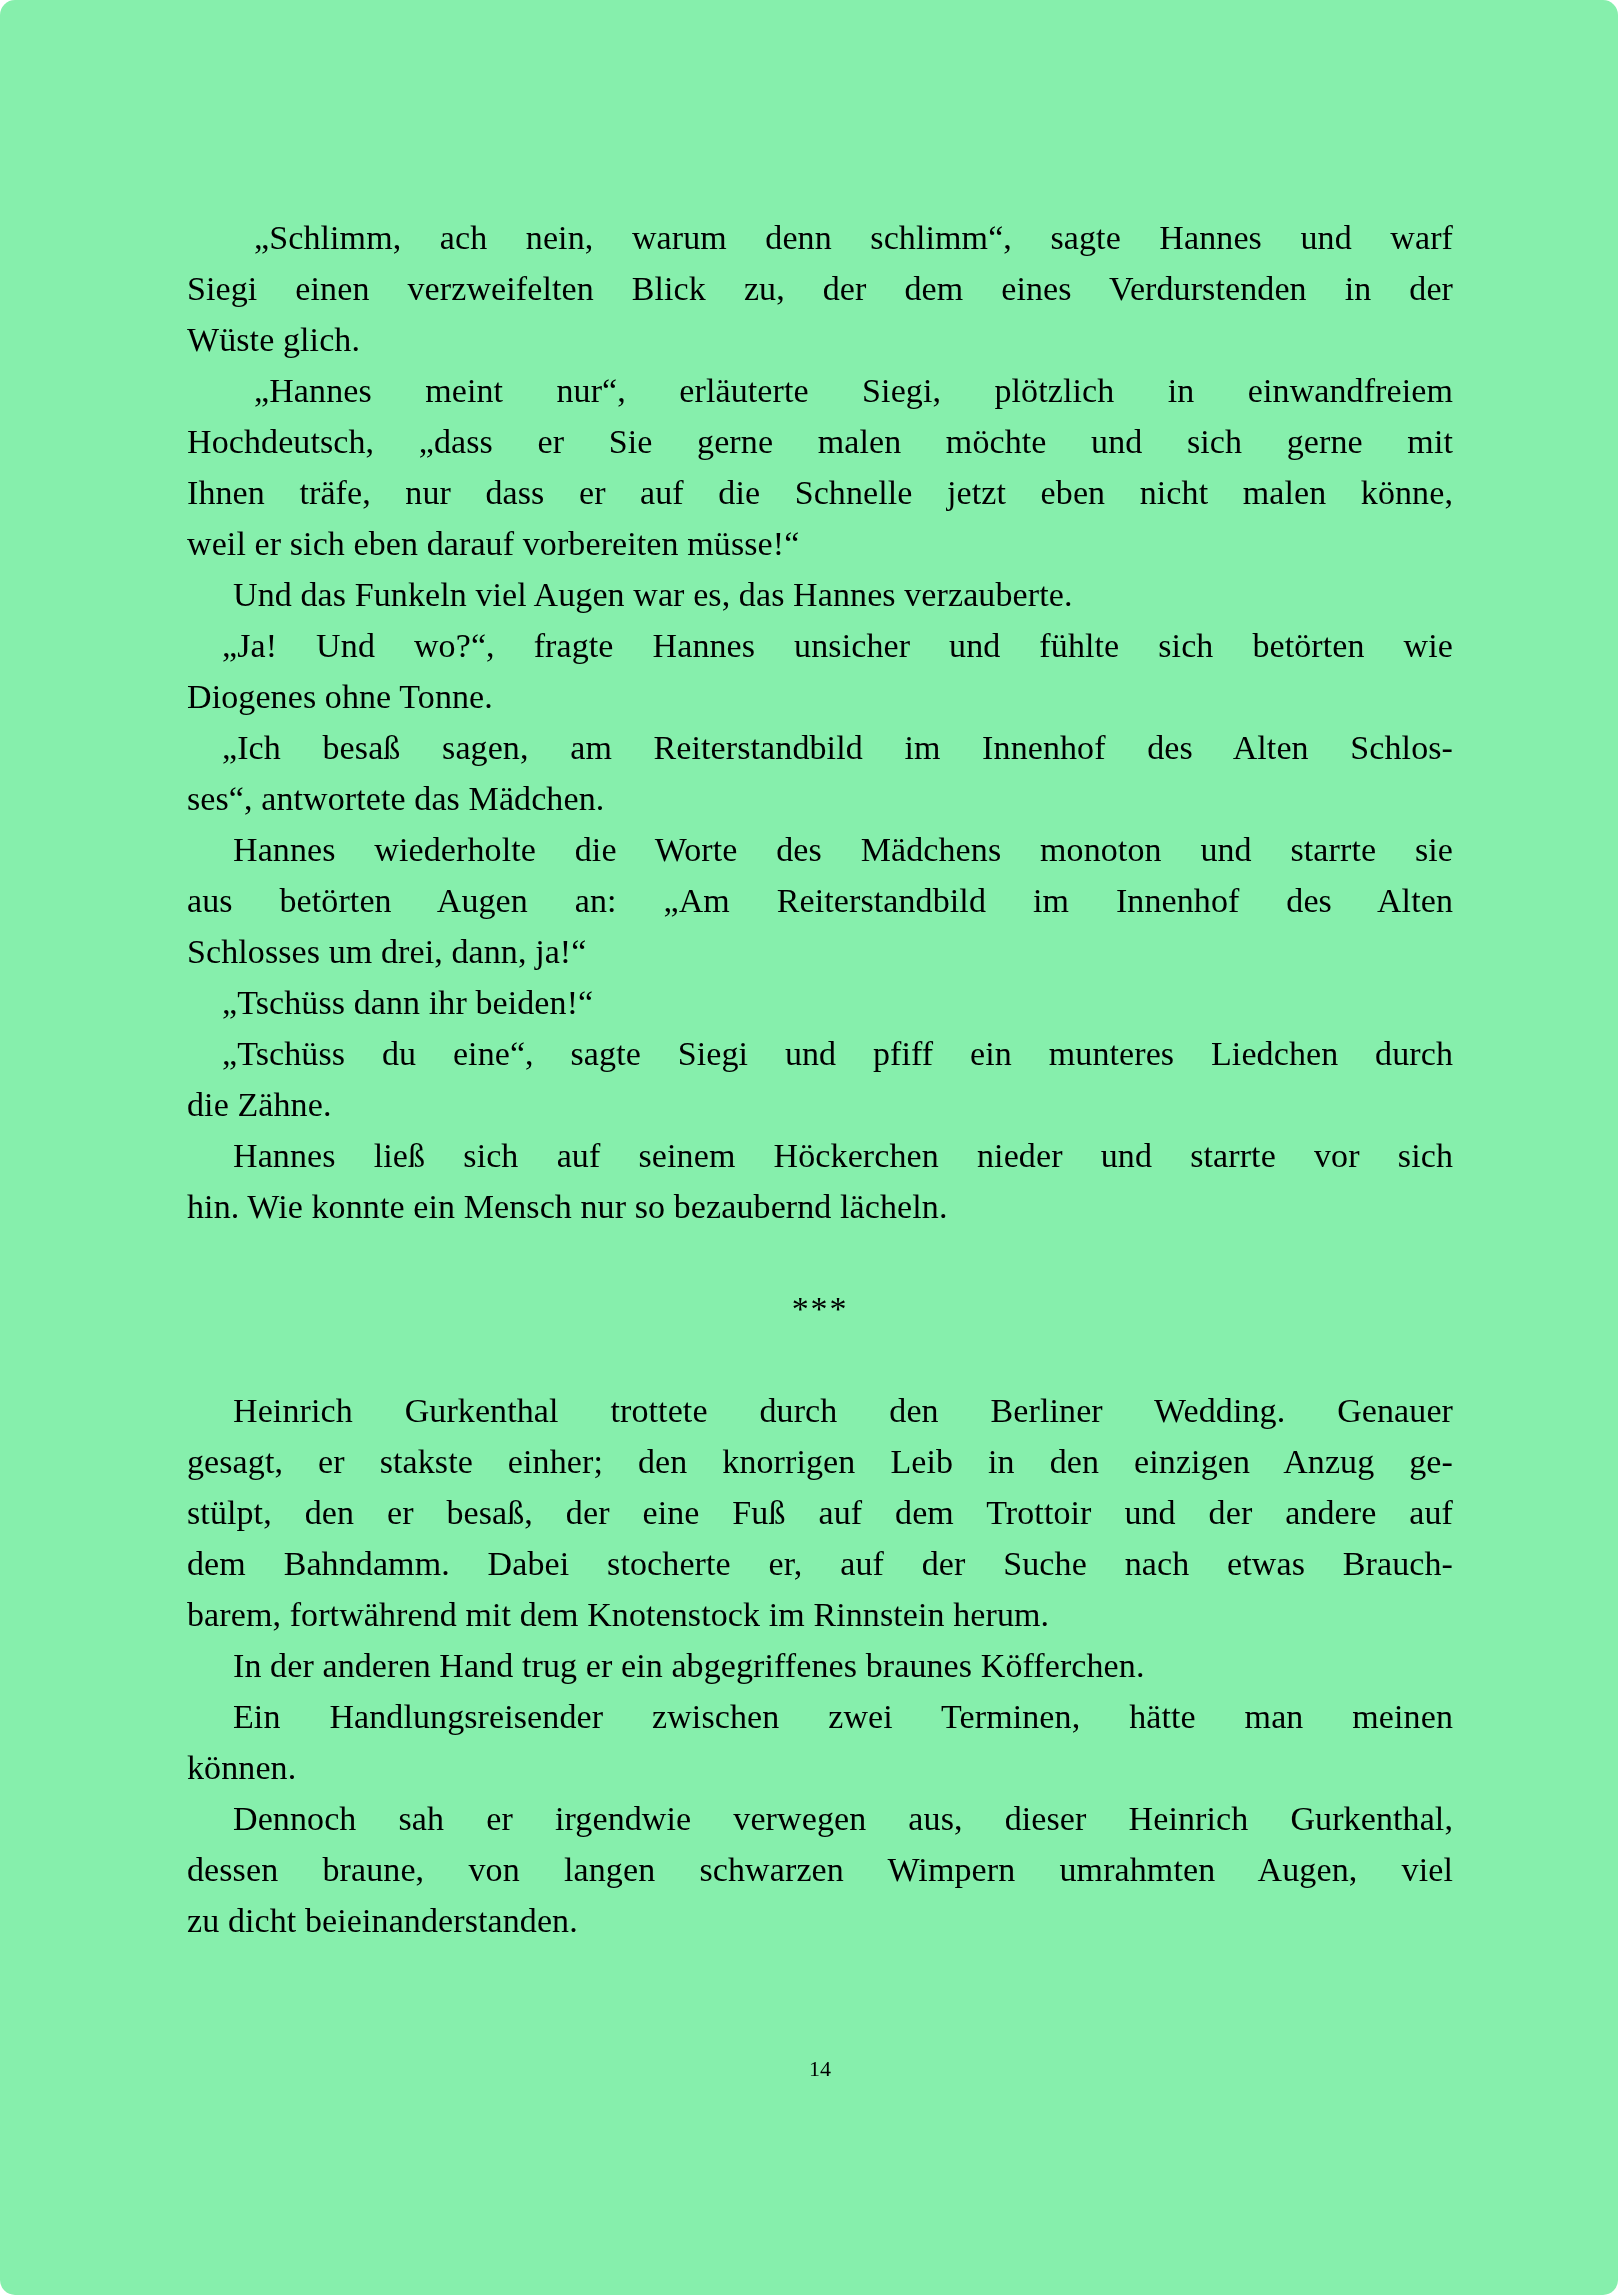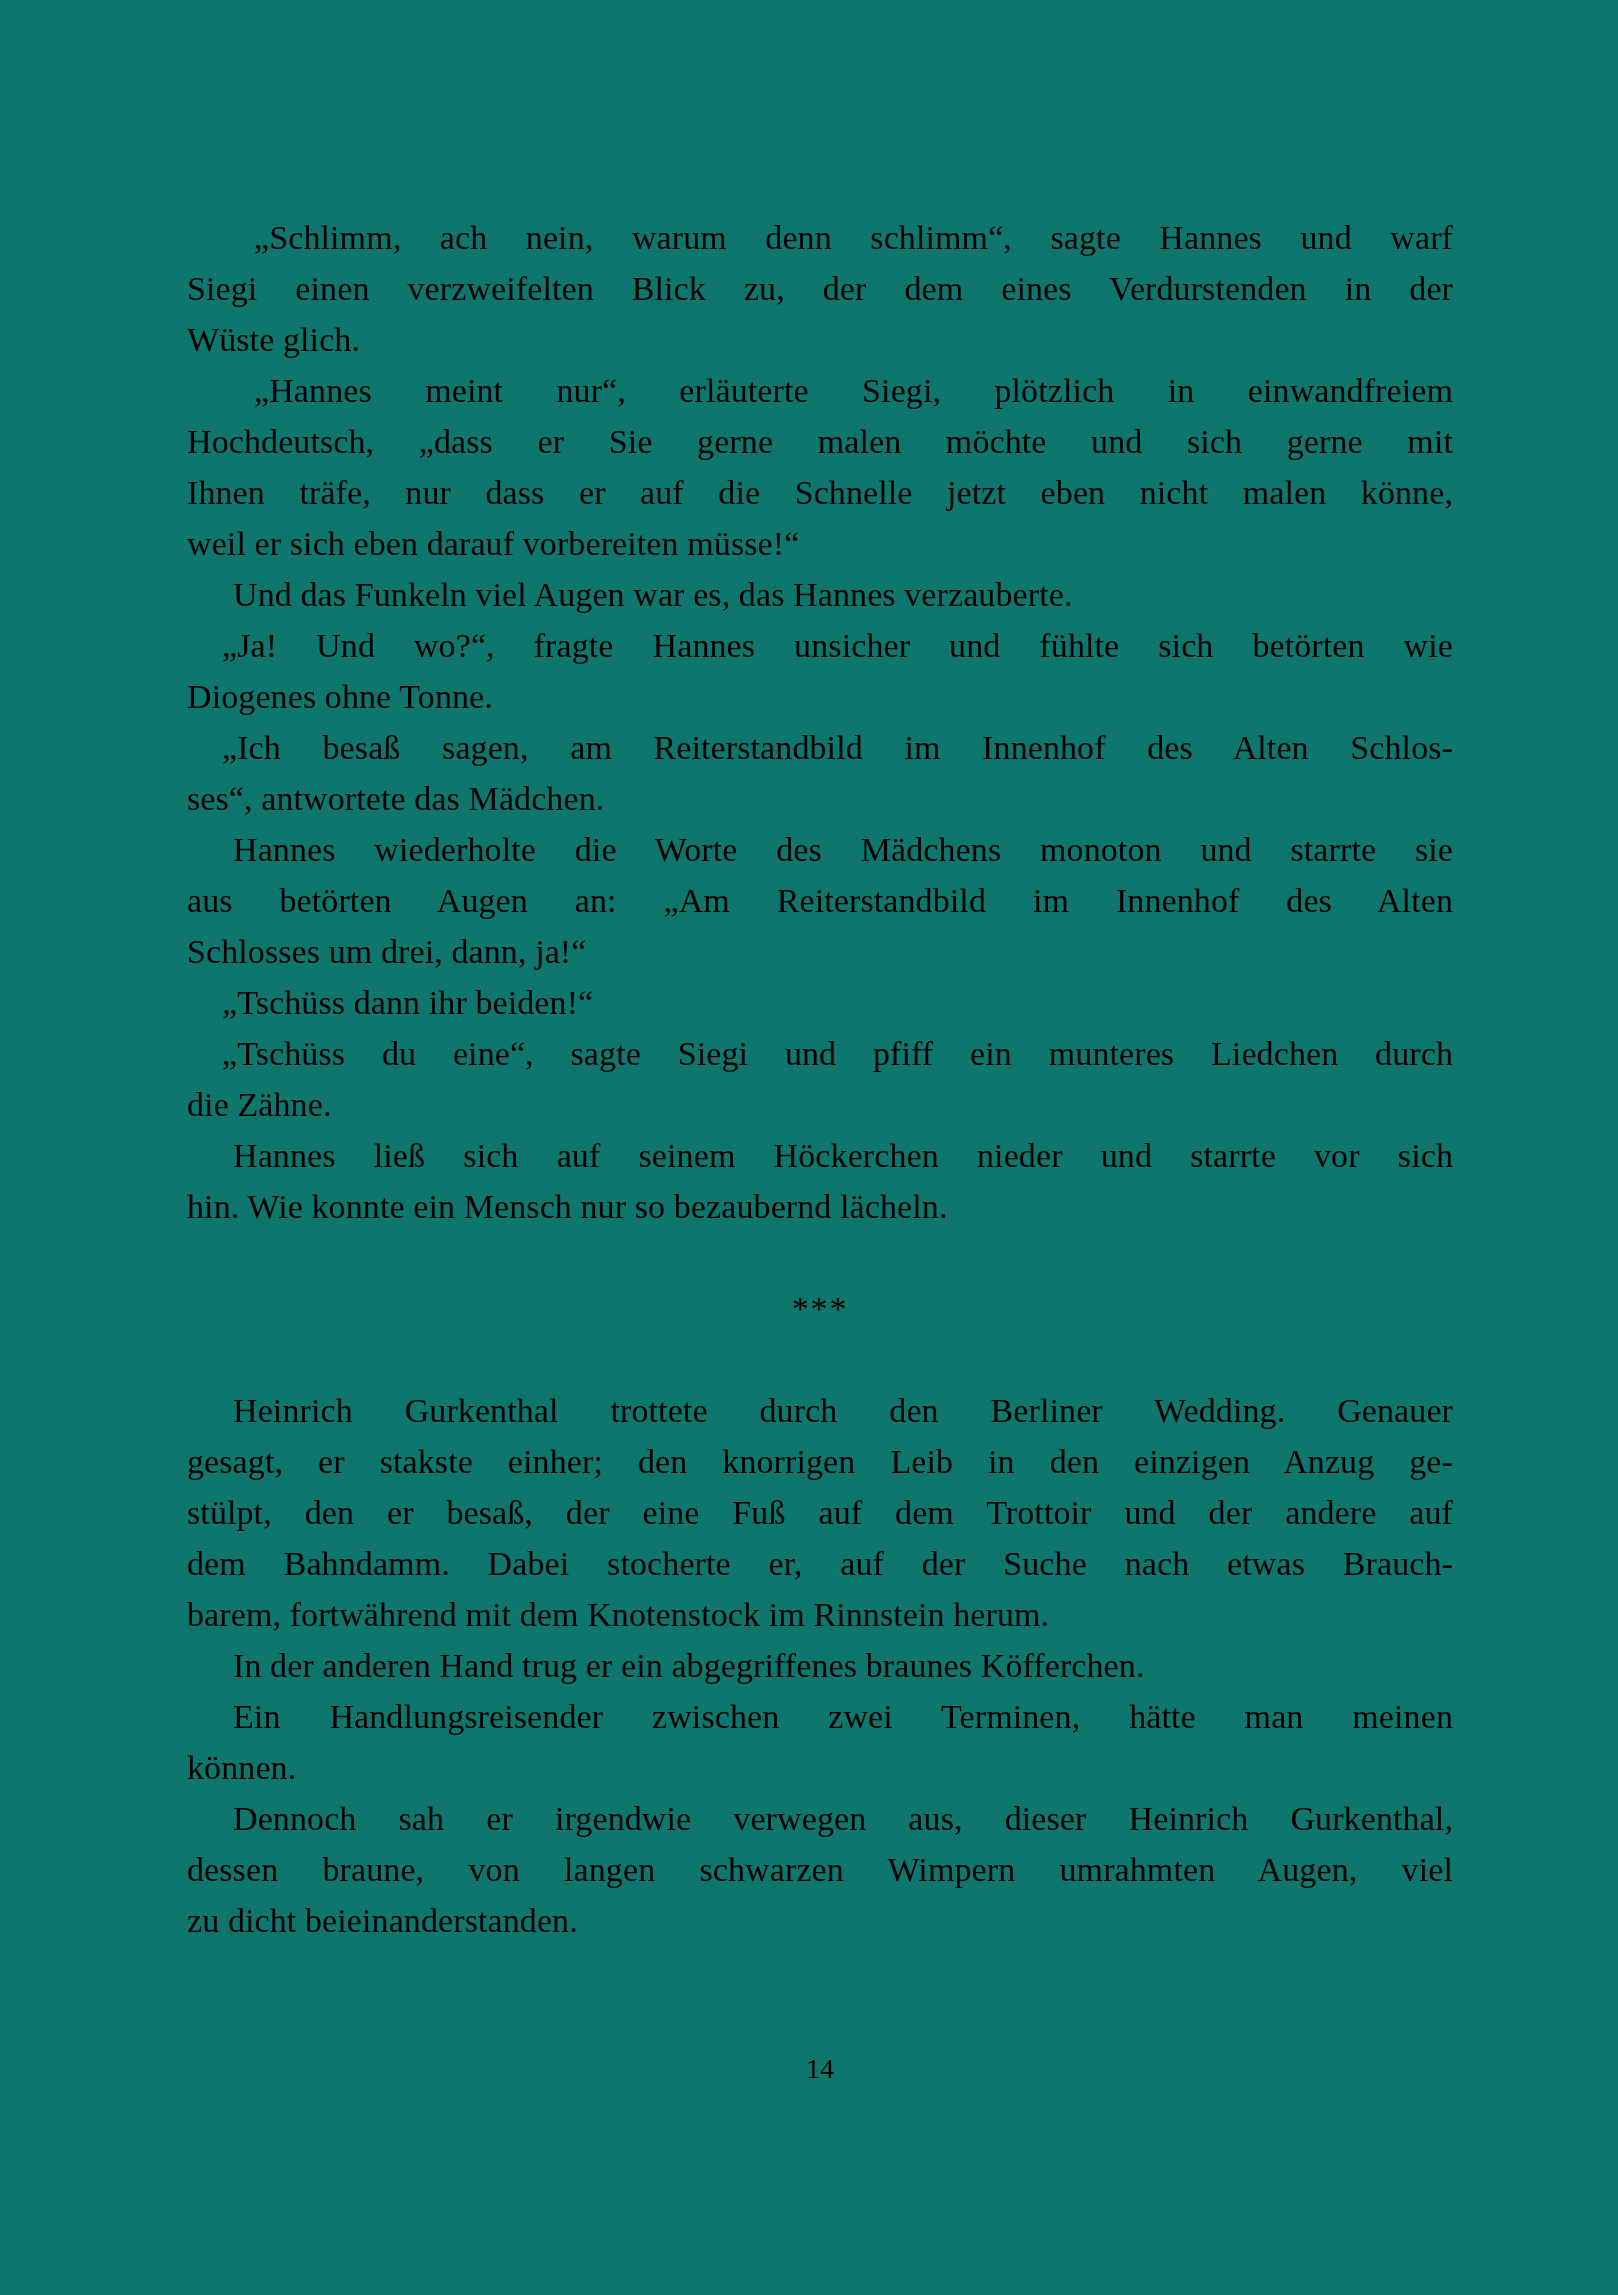--- a/index.html
+++ b/index.html
@@ -7,24 +7,25 @@
     padding: 0;
     width: 1618px;
     height: 2295px;
     background: #ffffff;
     overflow: hidden;
   }
   .page {
     box-sizing: border-box;
     width: 1618px;
     height: 2295px;
-    background: #0f766e;
+    background: #86efac;
     color: #000000;
     font-family: "Liberation Serif", serif;
     padding: 212px 165px 0 187px;
+    border-radius: 15px;
   }
   .bodytext {
     font-size: 34px;
     line-height: 51px;
     letter-spacing: 0.1px;
   }
   .line {
     text-align: justify;
     text-align-last: justify;
   }
@@ -39,21 +40,21 @@
   .separator {
     text-align: center;
     text-align-last: center;
     margin: 51px 0;
     letter-spacing: 1.9px;
   }
   .page-number {
     margin-top: 97px;
     text-align: center;
     text-align-last: center;
-    font-size: 28px;
+    font-size: 22px;
     line-height: 51px;
   }
 </style>
 </head>
 <body>
 
 <div class="page">
   <div class="bodytext" id="text-root">
 
   <div>

